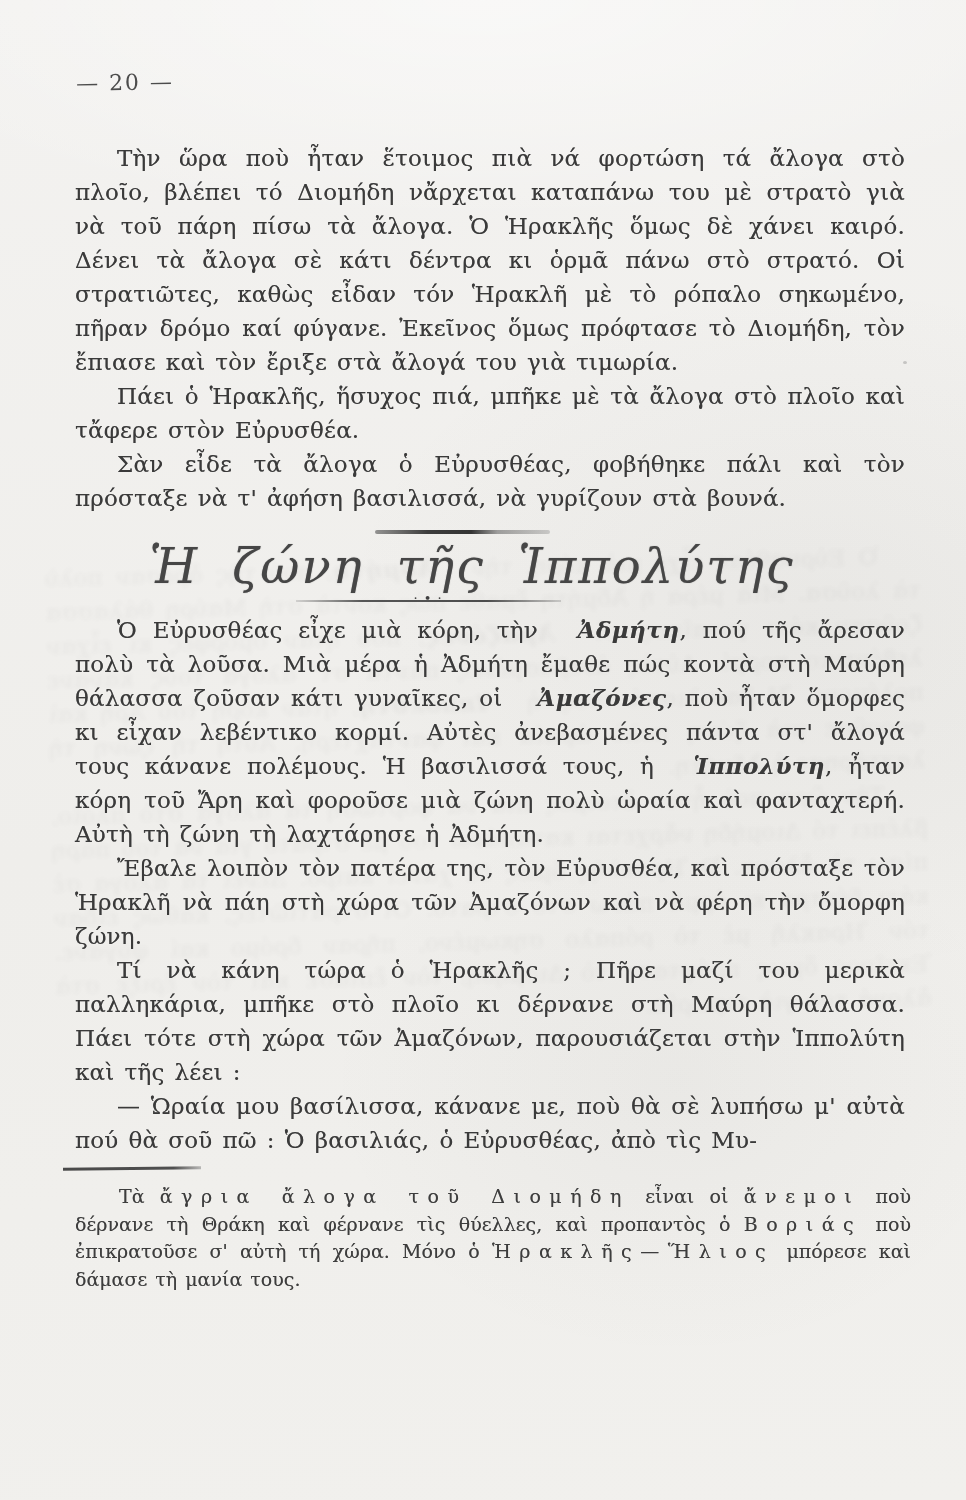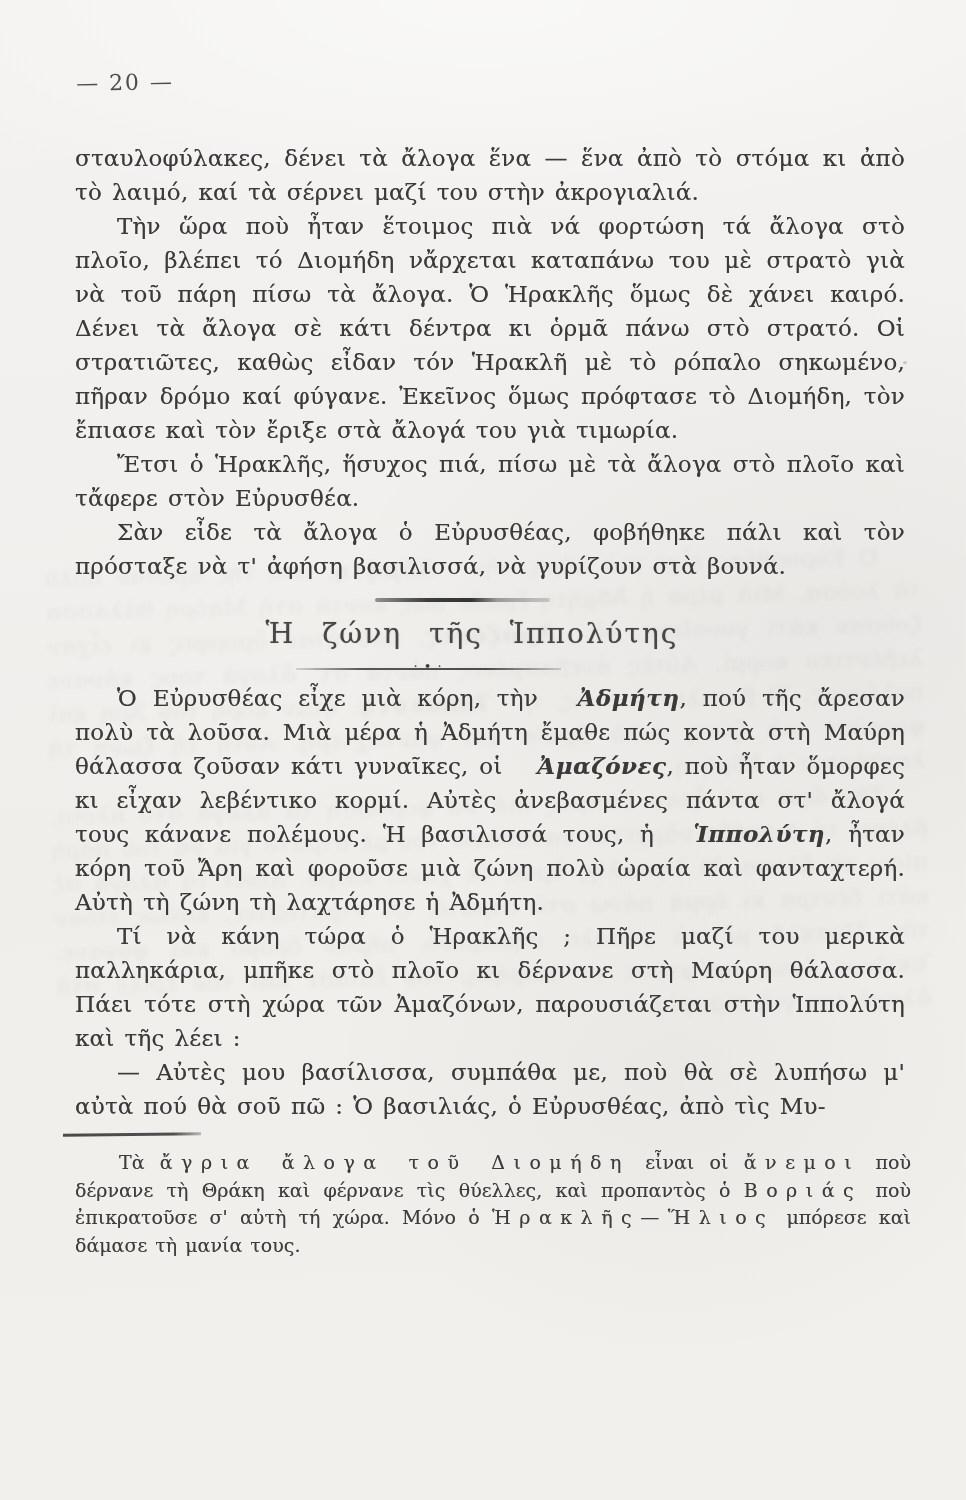--- a/index.html
+++ b/index.html
@@ -57,26 +57,27 @@
     width: 175px; height: 4px;
     transform: translateX(-28px);
     border-radius: 2px;
     background: linear-gradient(to right,
       rgba(70,70,70,0.55) 0%, #3d3d3d 30%, #343434 55%,
       rgba(90,90,90,0.55) 70%, rgba(130,130,130,0.35) 100%);
   }
   .heading {
     margin: 8px 0 10px;
     transform: translateX(-18px);
-    font-size: 28px; line-height: 48px;
+    font-size: 48px; line-height: 48px;
     font-weight: normal;
     color: #464646;
     letter-spacing: 2px;
     word-spacing: 16px;
     text-shadow: 0 0 1px rgba(70,70,70,0.5);
+    font-style: italic;
   }
   .rule-bottom {
     width: 265px; height: 2px;
     transform: translateX(-62px);
     position: relative;
     background: linear-gradient(to right,
       rgba(120,120,120,0.25) 0%, #565656 25%, #4c4c4c 72%,
       rgba(120,120,120,0.3) 100%);
   }
   .rule-bottom .rule-dots {
@@ -114,36 +115,36 @@
 
   <div class="ghost" aria-hidden="true">
     <p class="para"><span>Ὁ Εὐρυσθέας εἶχε μιὰ κόρη, τὴν </span><span class="seg-bold">Ἀδμήτη</span><span>, πού τῆς ἄρεσαν πολὺ  τὰ λοῦσα.  Μιὰ  μέρα ἡ Ἀδμήτη ἔμαθε πώς κοντὰ στὴ Μαύρη θάλασσα ζοῦσαν κάτι γυναῖκες, οἱ </span><span class="seg-bold">Ἀμαζόνες</span><span>, ποὺ ἦταν ὅμορφες κι εἶχαν λεβέντικο κορμί. Αὐτὲς ἀνεβασμένες πάντα στ' ἄλογά τους κάνανε πολέμους. Ἡ βασιλισσά τους, ἡ </span><span class="seg-bold">Ἱππολύτη</span><span>, ἦταν κόρη τοῦ Ἄρη καὶ φοροῦσε μιὰ ζώνη πολὺ ὡραία καὶ φανταχτερή. Αὐτὴ τὴ ζώνη τὴ λαχτάρησε ἡ Ἀδμήτη.</span></p>
     <p class="para"><span>Τὴν ὥρα ποὺ ἦταν ἕτοιμος πιὰ νά φορτώση τά ἄλογα στὸ πλοῖο, βλέπει τό Διομήδη νἄρχεται καταπάνω του μὲ στρατὸ γιὰ νὰ τοῦ πάρη πίσω τὰ ἄλογα. Ὁ Ἡρακλῆς ὅμως δὲ χάνει καιρό. Δένει τὰ ἄλογα σὲ κάτι  δέντρα  κι ὁρμᾶ πάνω στὸ στρατό.  Οἱ στρατιῶτες, καθὼς εἶδαν τόν Ἡρακλῆ μὲ τὸ ρόπαλο σηκωμένο, πῆραν δρόμο καί φύγανε. Ἐκεῖνος ὅμως πρόφτασε τὸ Διομήδη, τὸν ἔπιασε καὶ τὸν ἔριξε στὰ ἄλογά του γιὰ τιμωρία.</span></p>
   </div>
 
   <div class="page-number">— 20 —</div>
 
   <div class="text-block">
 
-    <p class="para noindent"><span>σταυλοφύλακες, δένει τὰ ἄλογα ἕνα — ἕνα ἀπὸ τὸ στόμα κι ἀπὸ τὸ λαιμό, καί τὰ σέρνει μαζί του στὴν ἀκρογιαλιά.</span></p>
     <p class="para"><span>Τὴν ὥρα ποὺ ἦταν ἕτοιμος πιὰ νά φορτώση τά ἄλογα στὸ πλοῖο, βλέπει τό Διομήδη νἄρχεται καταπάνω του μὲ στρατὸ γιὰ νὰ τοῦ πάρη πίσω τὰ ἄλογα. Ὁ Ἡρακλῆς ὅμως δὲ χάνει καιρό. Δένει τὰ ἄλογα σὲ κάτι  δέντρα  κι ὁρμᾶ πάνω στὸ στρατό.  Οἱ στρατιῶτες, καθὼς εἶδαν τόν Ἡρακλῆ μὲ τὸ ρόπαλο σηκωμένο, πῆραν δρόμο καί φύγανε. Ἐκεῖνος ὅμως πρόφτασε τὸ Διομήδη, τὸν ἔπιασε καὶ τὸν ἔριξε στὰ ἄλογά του γιὰ τιμωρία.</span></p>
-    <p class="para"><span>Ἔτσι ὁ Ἡρακλῆς, ἥσυχος πιά, πίσω μὲ τὰ ἄλογα στὸ πλοῖο καὶ τἄφερε στὸν Εὐρυσθέα.</span></p>
+    <p class="para"><span>Πάει ὁ Ἡρακλῆς, ἥσυχος πιά, μπῆκε μὲ τὰ ἄλογα στὸ πλοῖο καὶ τἄφερε στὸν Εὐρυσθέα.</span></p>
     <p class="para"><span>Σὰν εἶδε τὰ ἄλογα ὁ Εὐρυσθέας, φοβήθηκε πάλι καὶ τὸν πρόσταξε νὰ τ' ἀφήση βασιλισσά, νὰ γυρίζουν στὰ βουνά.</span></p>
 
     <div class="heading-block">
       <div class="rule rule-top"></div>
       <h1 class="heading">Ἡ ζώνη τῆς Ἱππολύτης</h1>
       <div class="rule rule-bottom">
         <span class="rule-dots">· • ·</span>
       </div>
     </div>
 
     <p class="para"><span>Ὁ Εὐρυσθέας εἶχε μιὰ κόρη, τὴν </span><span class="seg-bold">Ἀδμήτη</span><span>, πού τῆς ἄρεσαν πολὺ  τὰ λοῦσα.  Μιὰ  μέρα ἡ Ἀδμήτη ἔμαθε πώς κοντὰ στὴ Μαύρη θάλασσα ζοῦσαν κάτι γυναῖκες, οἱ </span><span class="seg-bold">Ἀμαζόνες</span><span>, ποὺ ἦταν ὅμορφες κι εἶχαν λεβέντικο κορμί. Αὐτὲς ἀνεβασμένες πάντα στ' ἄλογά τους κάνανε πολέμους. Ἡ βασιλισσά τους, ἡ </span><span class="seg-bold">Ἱππολύτη</span><span>, ἦταν κόρη τοῦ Ἄρη καὶ φοροῦσε μιὰ ζώνη πολὺ ὡραία καὶ φανταχτερή. Αὐτὴ τὴ ζώνη τὴ λαχτάρησε ἡ Ἀδμήτη.</span></p>
+    <p class="para"><span>Ἔβαλε λοιπὸν τὸν πατέρα της, τὸν Εὐρυσθέα, καὶ πρόσταξε τὸν Ἡρακλῆ νὰ πάη στὴ χώρα τῶν Ἀμαζόνων καὶ νὰ φέρη τὴν ὄμορφη ζώνη.</span></p>
     <p class="para"><span>Τί νὰ κάνη τώρα ὁ Ἡρακλῆς ; Πῆρε μαζί του μερικὰ παλληκάρια, μπῆκε στὸ πλοῖο κι δέρνανε στὴ Μαύρη θάλασσα. Πάει τότε στὴ  χώρα τῶν Ἀμαζόνων, παρουσιάζεται στὴν Ἱππολύτη καὶ τῆς λέει :</span></p>
-    <p class="para"><span>— Αὐτὲς μου βασίλισσα, συμπάθα με, ποὺ θὰ σὲ λυπήσω μ' αὐτὰ πού θὰ σοῦ πῶ : Ὁ βασιλιάς, ὁ Εὐρυσθέας, ἀπὸ τὶς Μυ-</span></p>
+    <p class="para"><span>— Ὡραία μου βασίλισσα, κάνανε με, ποὺ θὰ σὲ λυπήσω μ' αὐτὰ πού θὰ σοῦ πῶ : Ὁ βασιλιάς, ὁ Εὐρυσθέας, ἀπὸ τὶς Μυ-</span></p>
 
     <div class="footnote-rule"></div>
     <p class="footnote"><span>Τὰ </span><span class="seg-spaced">ἄγρια ἄλογα τοῦ Διομήδη</span><span> εἶναι οἱ </span><span class="seg-spaced">ἄνεμοι</span><span> ποὺ δέρνανε τὴ Θράκη καὶ φέρνανε τὶς θύελλες, καὶ προπαντὸς ὁ </span><span class="seg-spaced">Βοριάς</span><span> ποὺ  ἐπικρατοῦσε  σ' αὐτὴ τή  χώρα. Μόνο ὁ </span><span class="seg-spaced">Ἡρακλῆς—Ἥλιος</span><span> μπόρεσε καὶ δάμασε τὴ μανία τους.</span></p>
 
   </div>
 
   <div class="speck s1"></div>
   <div class="speck s2"></div>
   <div class="speck s3"></div>
 

